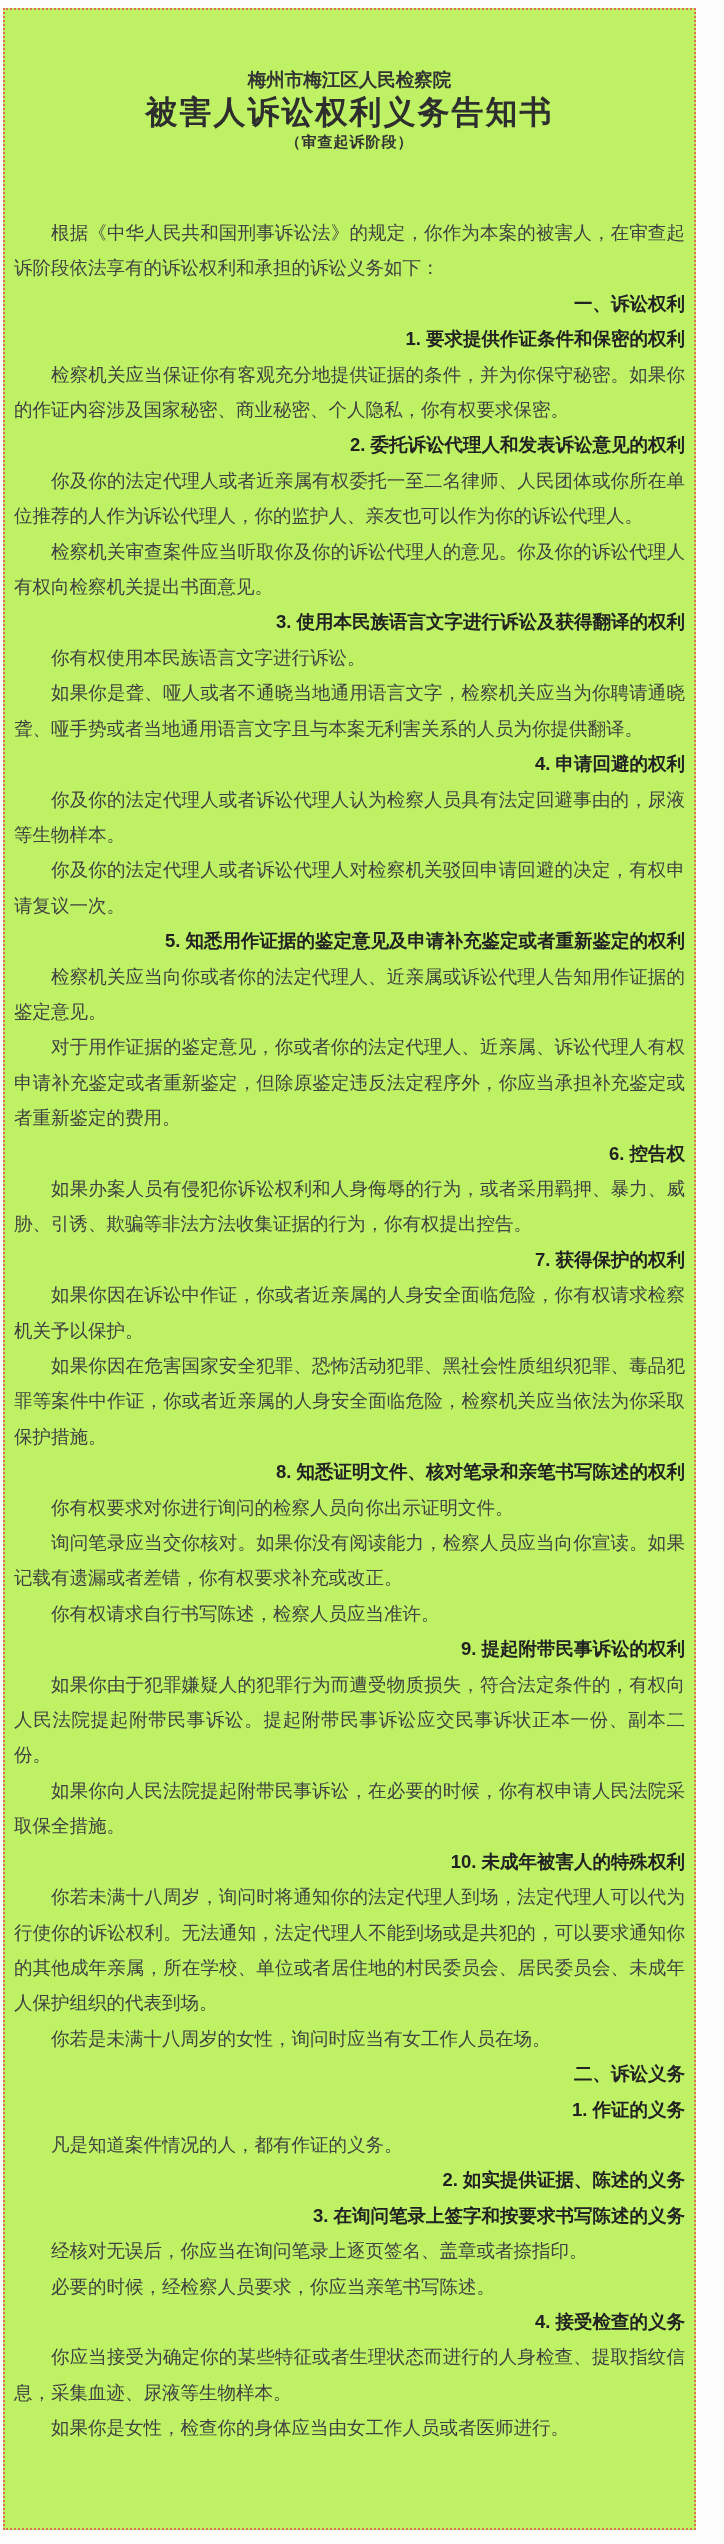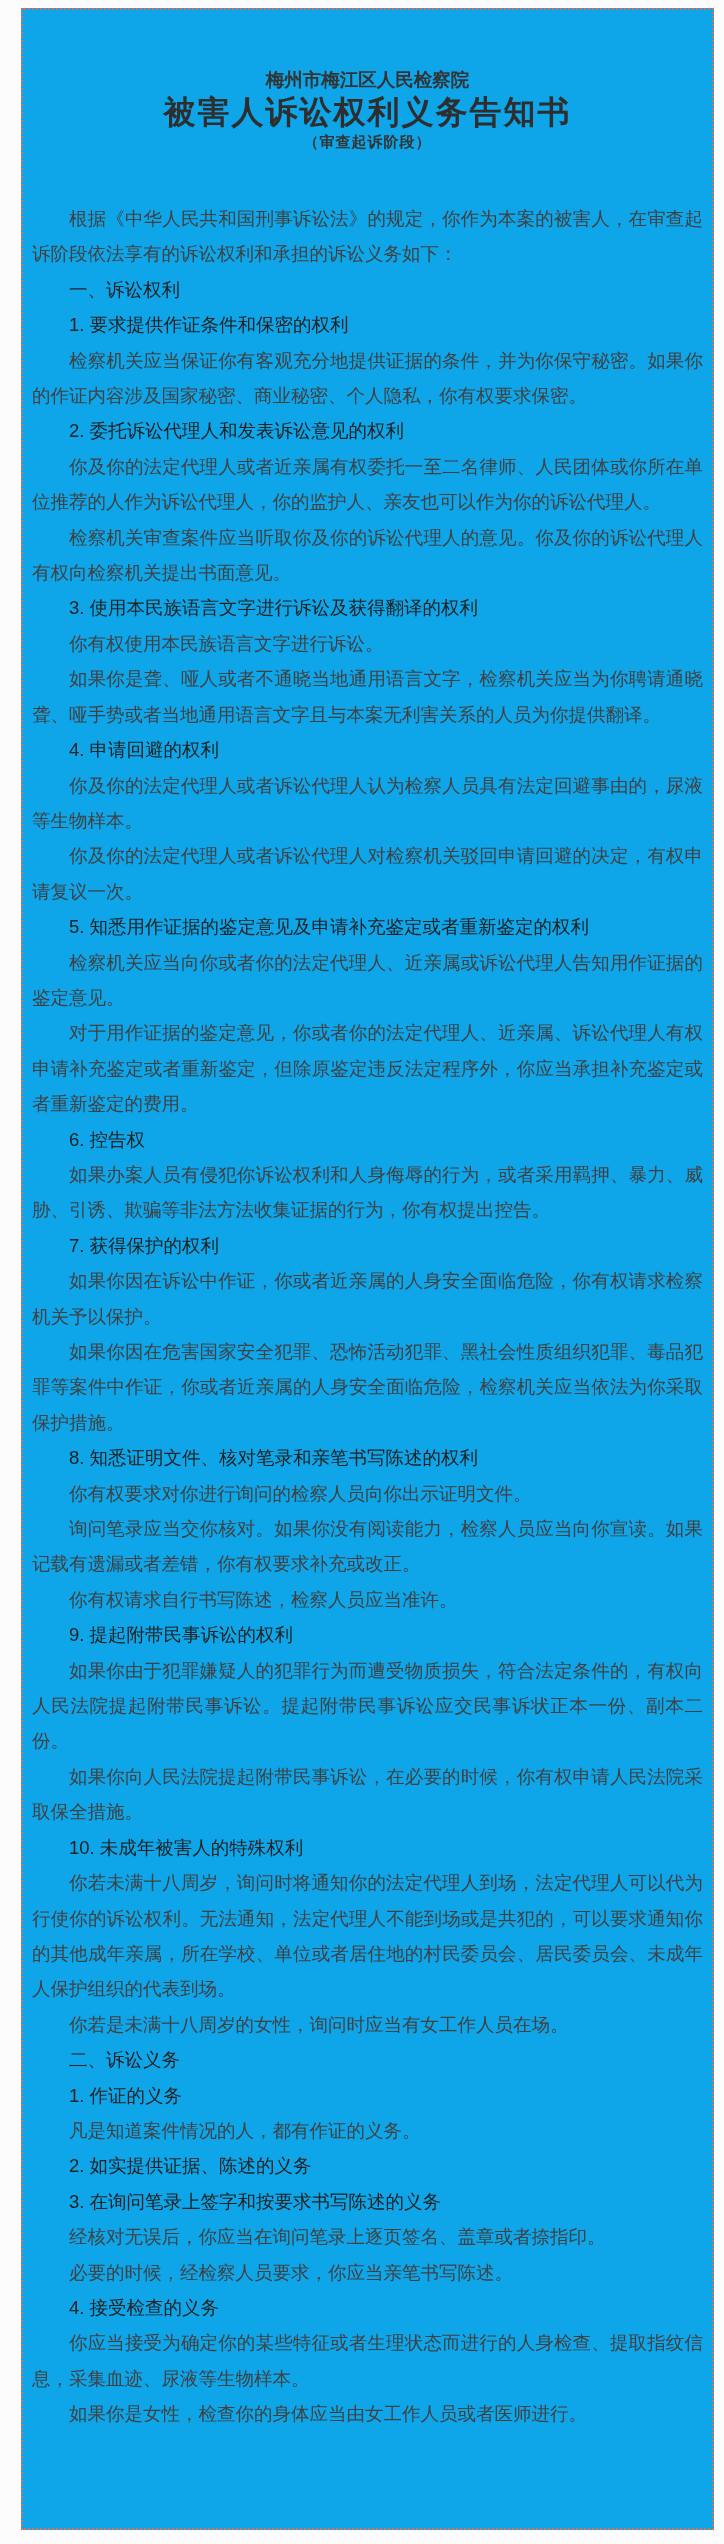--- a/index.html
+++ b/index.html
@@ -9,27 +9,27 @@
   }
   body {
     width: 724px;
     height: 2544px;
     position: relative;
     overflow: hidden;
     font-family: "Liberation Sans", sans-serif;
   }
   .sheet {
     position: absolute;
-    left: 21px;
+    left: 3px;
     top: 8px;
     width: 693px;
     height: 2522px;
     box-sizing: border-box;
     border: 2px dotted #dd6b55;
-    background: #0ea5e9;
+    background: #bef264;
     padding: 0 9px;
   }
   .doc-header { text-align: center; }
   .org-name {
     margin-top: 57px;
     font-size: 18.5px;
     font-weight: 700;
     line-height: 26px;
     color: #333333;
   }
@@ -41,31 +41,31 @@
     line-height: 34px;
     color: #2e2e2e;
   }
   .doc-subtitle {
     font-size: 15px;
     font-weight: 600;
     letter-spacing: 1px;
     line-height: 26px;
     color: #333333;
   }
-  .doc-body { margin-top: 46px; }
+  .doc-body { margin-top: 60px; }
   .doc-body .p,
   .doc-body .h {
     margin: 0;
     font-size: 18.5px;
     line-height: 35.4px;
     text-indent: 2em;
     text-align: justify;
   }
   .doc-body .p { color: #414141; font-weight: 400; }
-  .doc-body .h { color: #222222; font-weight: 400; text-align: left; }
+  .doc-body .h { color: #222222; font-weight: 700; text-align: right; }
 </style>
 </head>
 <body>
 
 <div class="sheet">
   <div class="doc-header">
     <div class="org-name">梅州市梅江区人民检察院</div>
     <div class="doc-title">被害人诉讼权利义务告知书</div>
     <div class="doc-subtitle">（审查起诉阶段）</div>
   </div>

